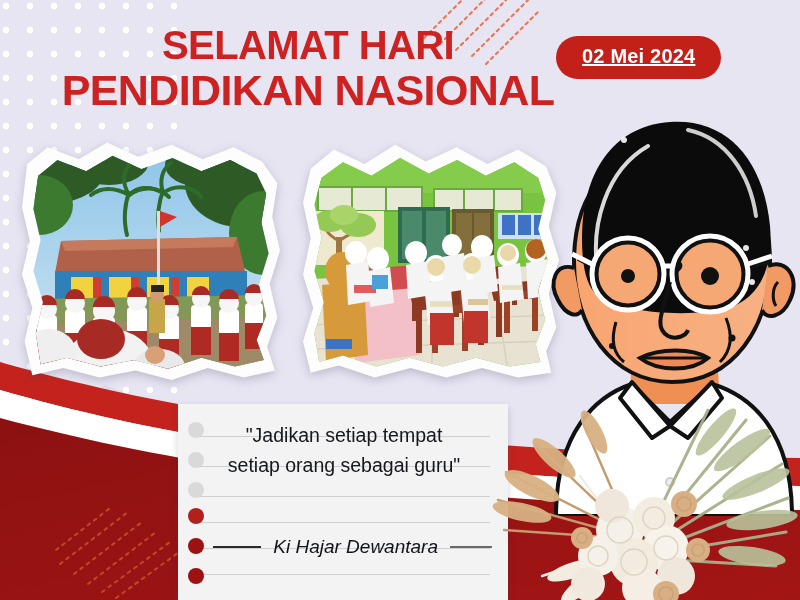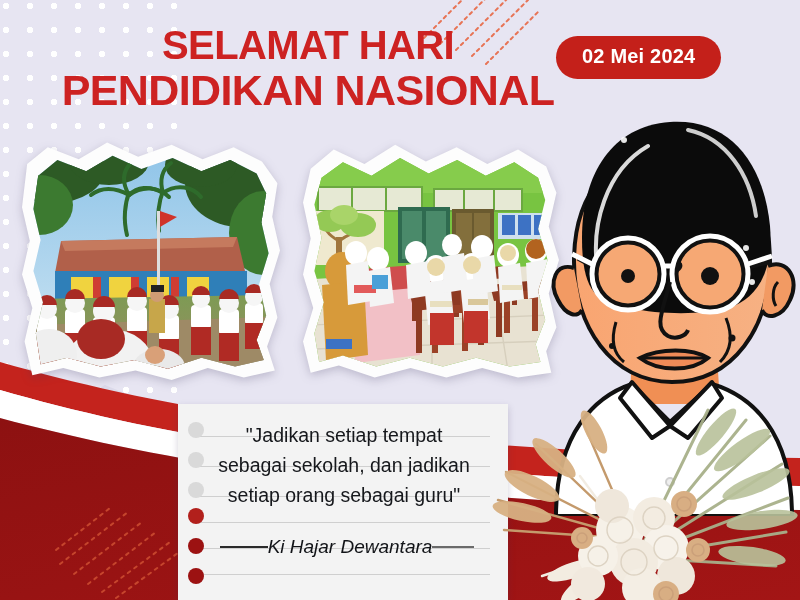--- a/index.html
+++ b/index.html
@@ -61,20 +61,21 @@
   .date-pill{
     position:absolute;left:556px;top:36px;
     padding:9px 26px 11px;
     background:#c4201a;
     border-radius:26px;
     color:#ffffff;
     font-size:20px;
     font-weight:bold;
     letter-spacing:.2px;
     z-index:9;
+    text-decoration:underline;
   }
 
   
   .photo{
     position:absolute;
     z-index:7;
     filter:drop-shadow(0 3px 5px rgba(60,50,90,.25));
   }
   .photo .frame{
     position:absolute;inset:0;
@@ -127,21 +128,21 @@
   .quote-text{
     position:absolute;left:16px;right:14px;top:16px;
     text-align:center;
     color:#16181c;
     font-size:19.5px;
     line-height:30px;
     z-index:4;
   }
   .quote-author-row{
     position:absolute;left:24px;right:16px;top:132px;
-    display:flex;align-items:center;justify-content:center;
+    display:flex;align-items:center;justify-content:flex-end;gap:12px;
     z-index:4;
   }
   .dash{height:2px;background:#2a2a2a;width:48px;flex:none;}
   .dash.right{background:#6a6a6a;width:42px;}
   .quote-author{
     font-size:19px;font-style:italic;color:#121418;white-space:nowrap;
   }
 
   
   .portrait{
@@ -476,21 +477,20 @@
       <div class="hole" style="top:18px;background:#d9d9d9"></div>
       <div class="hole" style="top:48px;background:#d9d9d9"></div>
       <div class="hole" style="top:78px;background:#d9d9d9"></div>
       <div class="hole" style="top:104px;background:#b2201c"></div>
       <div class="hole" style="top:134px;background:#9c1212"></div>
       <div class="hole" style="top:164px;background:#9c1212"></div>
     </div>
 
     <div class="quote-text">
       <div>"Jadikan setiap tempat</div>
-      <div>sebagai sekolah, dan jadikan</div>
       <div>setiap orang sebagai guru"</div>
     </div>
 
     <div class="quote-author-row">
       <span class="dash"></span>
       <span class="quote-author">Ki Hajar Dewantara</span>
       <span class="dash right"></span>
     </div>
   </div>
 

